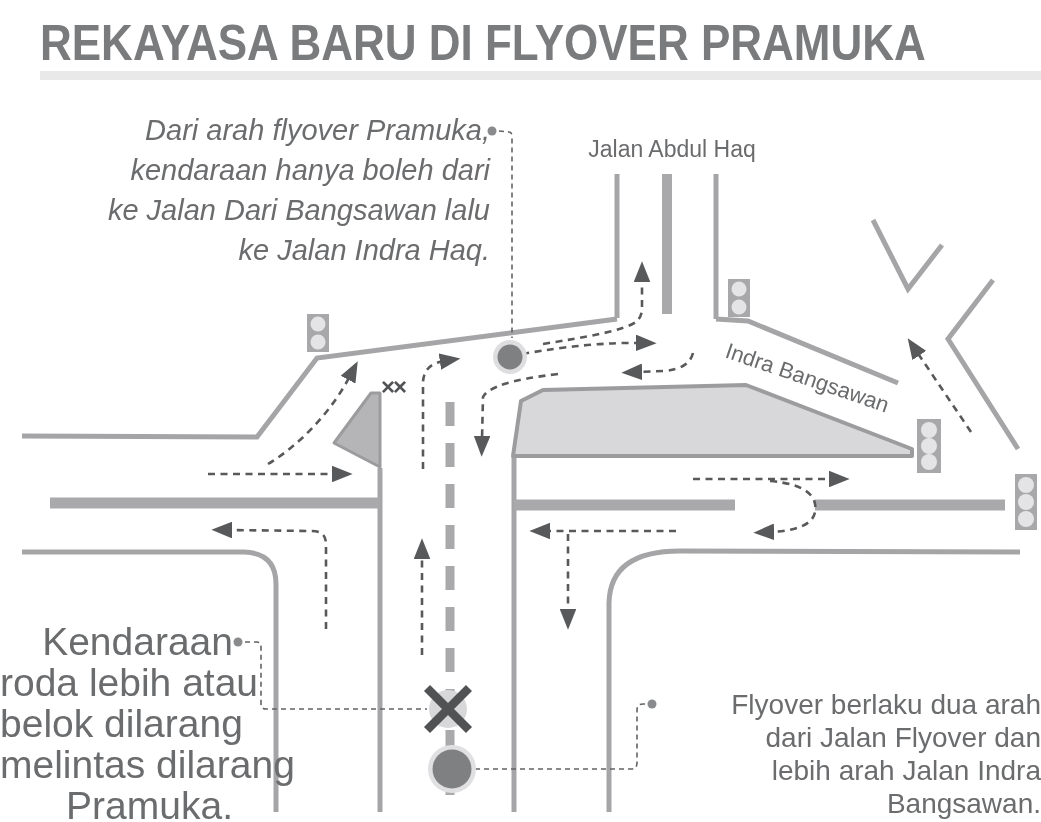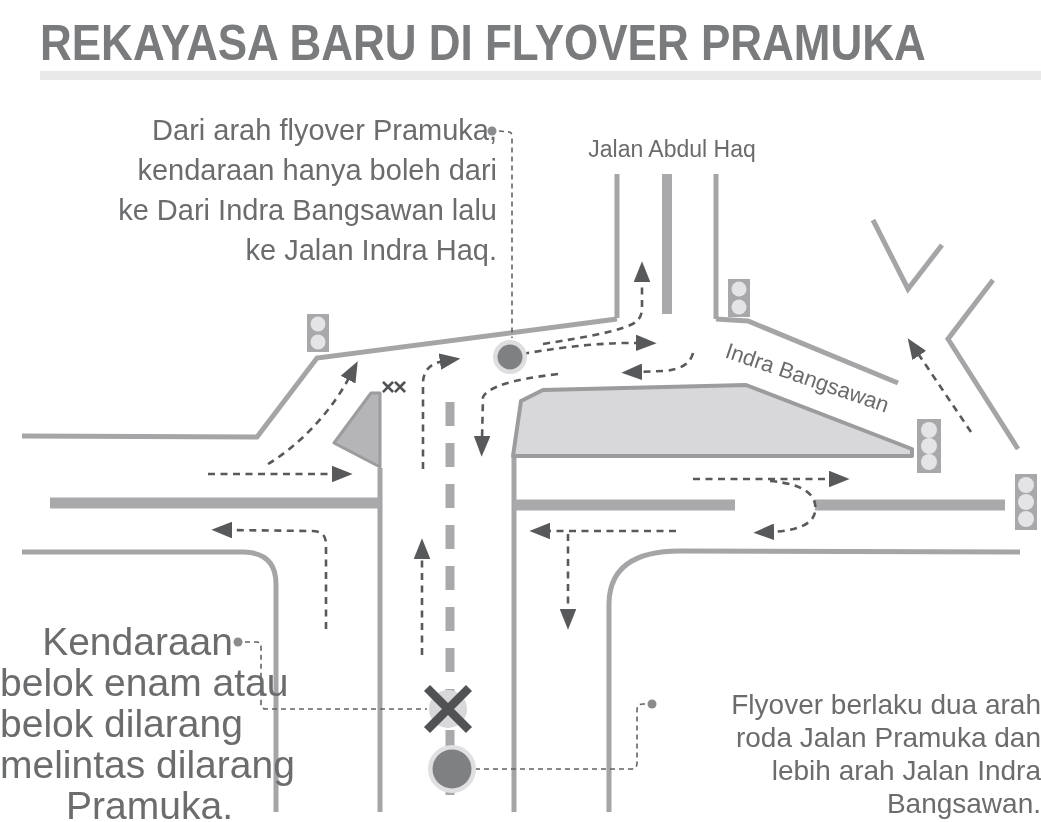--- a/index.html
+++ b/index.html
@@ -10,21 +10,21 @@
   }
   .title{
     position:absolute;left:40px;top:2px;margin:0;
     font-size:50px;font-weight:700;color:#7a7b7d;letter-spacing:0px;
     white-space:nowrap;transform:scaleX(0.88);transform-origin:0 50%;
   }
   .rule{position:absolute;left:40px;top:59px;width:1001px;height:9px;background:#e9e9ea;}
   .map{position:absolute;left:0;top:0;}
   .note{position:absolute;color:#6b6c6e;}
   .note div{white-space:nowrap;}
-  .note-tl{left:7px;top:98px;width:490px;text-align:right;font-size:29px;line-height:40px;}
+  .note-tl{left:0;top:98px;width:490px;text-align:right;font-size:29px;line-height:40px;font-style:italic;}
   .note-bl{left:0;top:609px;width:233px;text-align:right;font-size:39px;line-height:41px;}
   .note-br{left:668px;top:676px;width:373px;text-align:right;font-size:28px;line-height:33px;}
 </style>
 </head>
 <body>
 
 <div class="stage">
 
   <h1 class="title">REKAYASA BARU DI FLYOVER PRAMUKA</h1>
   <div class="rule"></div>
@@ -124,32 +124,32 @@
 
     <text x="381" y="383" font-size="24" font-weight="700" fill="#515254" letter-spacing="-2" font-family="Liberation Sans, sans-serif">××</text>
 
     <text x="672" y="145" text-anchor="middle" font-size="23" fill="#6a6b6d" font-family="Liberation Sans, sans-serif">Jalan Abdul Haq</text>
     <text x="724" y="345" transform="rotate(19,724,345)" font-size="22" fill="#6a6b6d" font-family="Liberation Sans, sans-serif">Indra Bangsawan</text>
   </svg>
 
   <div class="note note-tl">
     <div>Dari arah flyover Pramuka,</div>
     <div>kendaraan hanya boleh dari</div>
-    <div>ke Dari Indra Bangsawan lalu</div>
+    <div>ke Jalan Dari Bangsawan lalu</div>
     <div>ke Jalan Indra Haq.</div>
   </div>
 
   <div class="note note-bl">
     <div>Kendaraan</div>
-    <div>belok enam atau</div>
+    <div>roda lebih atau</div>
     <div>belok dilarang</div>
     <div>melintas dilarang</div>
     <div>Pramuka.</div>
   </div>
 
   <div class="note note-br">
     <div>Flyover berlaku dua arah</div>
-    <div>roda Jalan Pramuka dan</div>
+    <div>dari Jalan Flyover dan</div>
     <div>lebih arah Jalan Indra</div>
     <div>Bangsawan.</div>
   </div>
 
 </div>
 
 </body></html>

